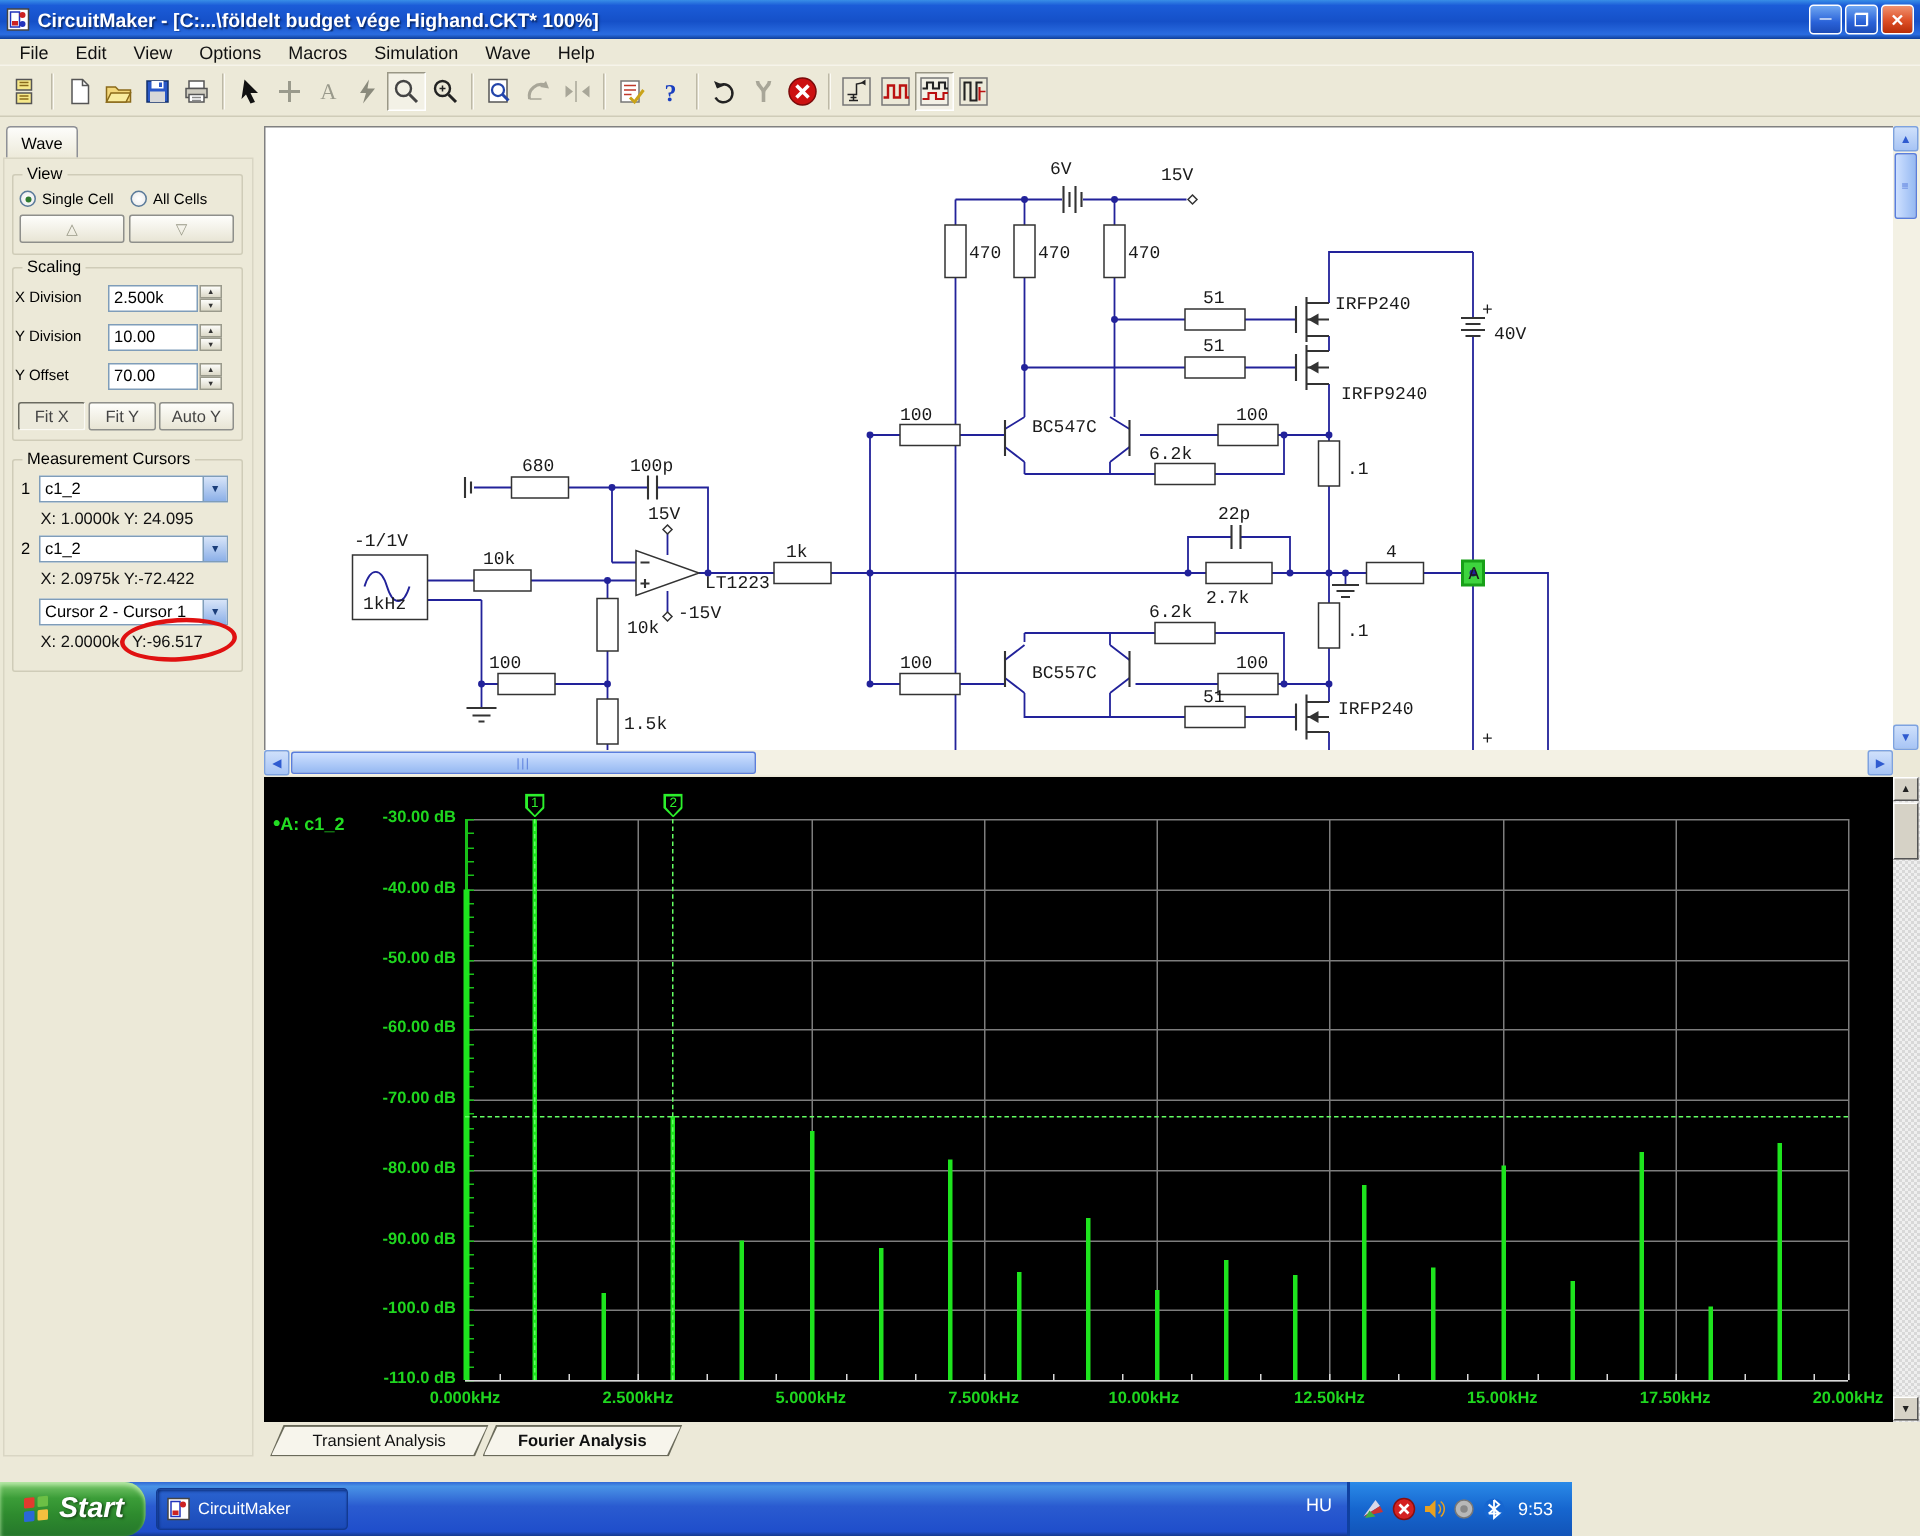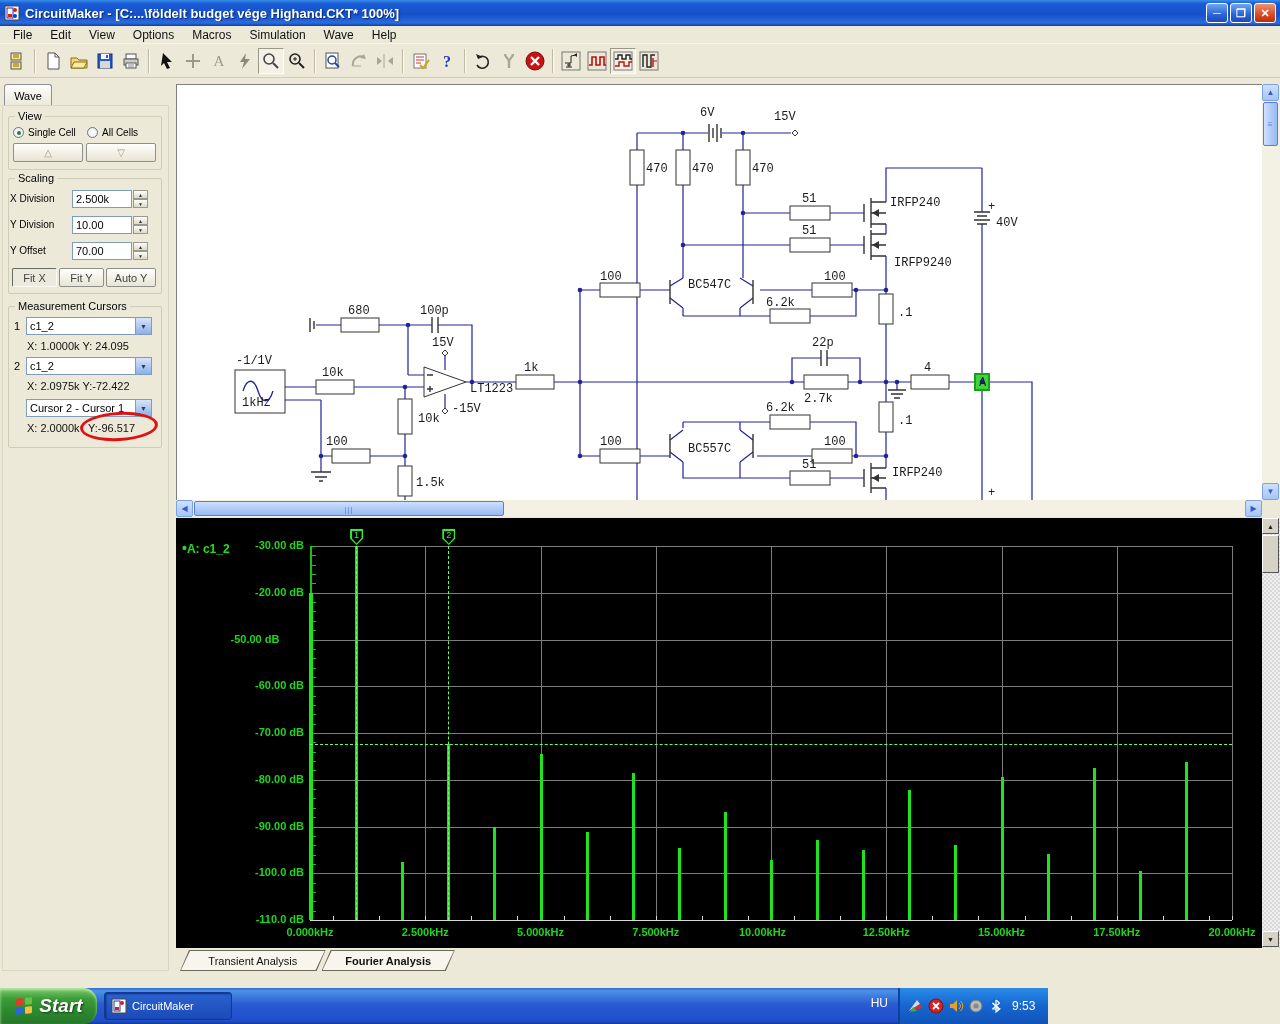--- a/index.html
+++ b/index.html
@@ -472,23 +472,23 @@
       <span class="grip">|||</span>
     </div>
   <span class="sb-btn" style="left:1069px;top:0">▶</span>
 </div>
 
 <div class="abs" id="wave">
   <div id="plot">
       <div class="gridline" style="left: 134px; top: 28px; width: 922px; height: 1px;"></div>
       <div class="ylab" style="left: 30px; top: 21px; width: 98px; text-align: right;">-30.00 dB</div>
       <div class="gridline" style="left: 134px; top: 74.75px; width: 922px; height: 1px;"></div>
-      <div class="ylab" style="left: 30px; top: 67.75px; width: 98px; text-align: right;">-20.00 dB</div>
+      <div class="ylab" style="left: 30px; top: 67.75px; width: 98px; text-align: right;">-40.00 dB</div>
       <div class="gridline" style="left: 134px; top: 121.5px; width: 922px; height: 1px;"></div>
-      <div class="ylab" style="left: 30px; top: 114.5px; width: 98px; text-align: center;">-50.00 dB</div>
+      <div class="ylab" style="left: 30px; top: 114.5px; width: 98px; text-align: right;">-50.00 dB</div>
       <div class="gridline" style="left: 134px; top: 168.25px; width: 922px; height: 1px;"></div>
       <div class="ylab" style="left: 30px; top: 161.25px; width: 98px; text-align: right;">-60.00 dB</div>
       <div class="gridline" style="left: 134px; top: 215px; width: 922px; height: 1px;"></div>
       <div class="ylab" style="left: 30px; top: 208px; width: 98px; text-align: right;">-70.00 dB</div>
       <div class="gridline" style="left: 134px; top: 261.75px; width: 922px; height: 1px;"></div>
       <div class="ylab" style="left: 30px; top: 254.75px; width: 98px; text-align: right;">-80.00 dB</div>
       <div class="gridline" style="left: 134px; top: 308.5px; width: 922px; height: 1px;"></div>
       <div class="ylab" style="left: 30px; top: 301.5px; width: 98px; text-align: right;">-90.00 dB</div>
       <div class="gridline" style="left: 134px; top: 355.25px; width: 922px; height: 1px;"></div>
       <div class="ylab" style="left: 30px; top: 348.25px; width: 98px; text-align: right;">-100.0 dB</div>

